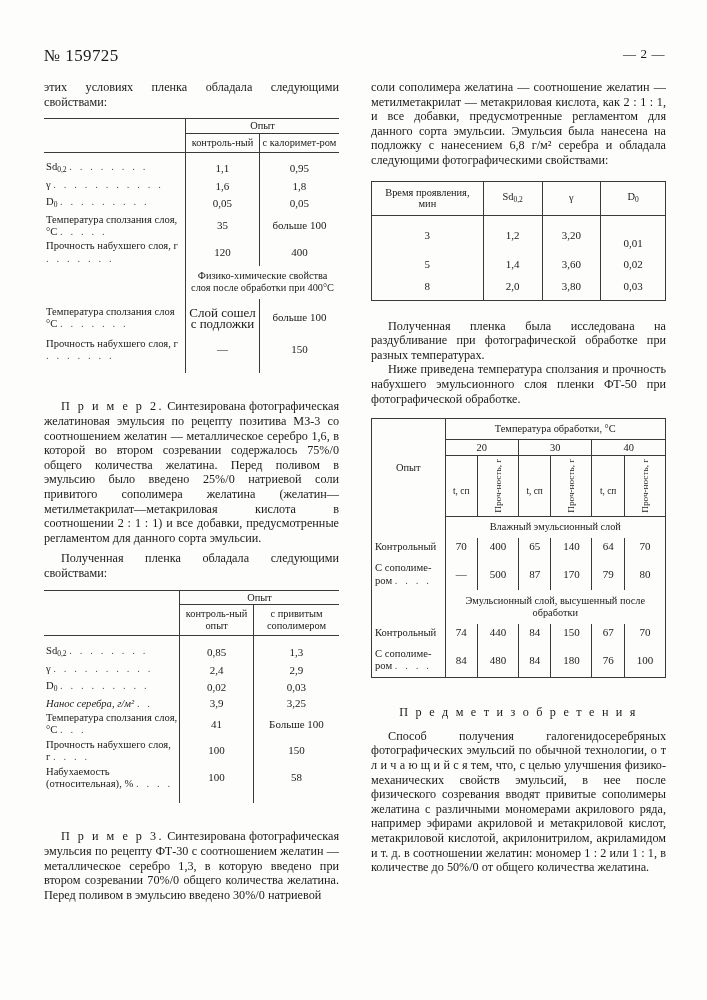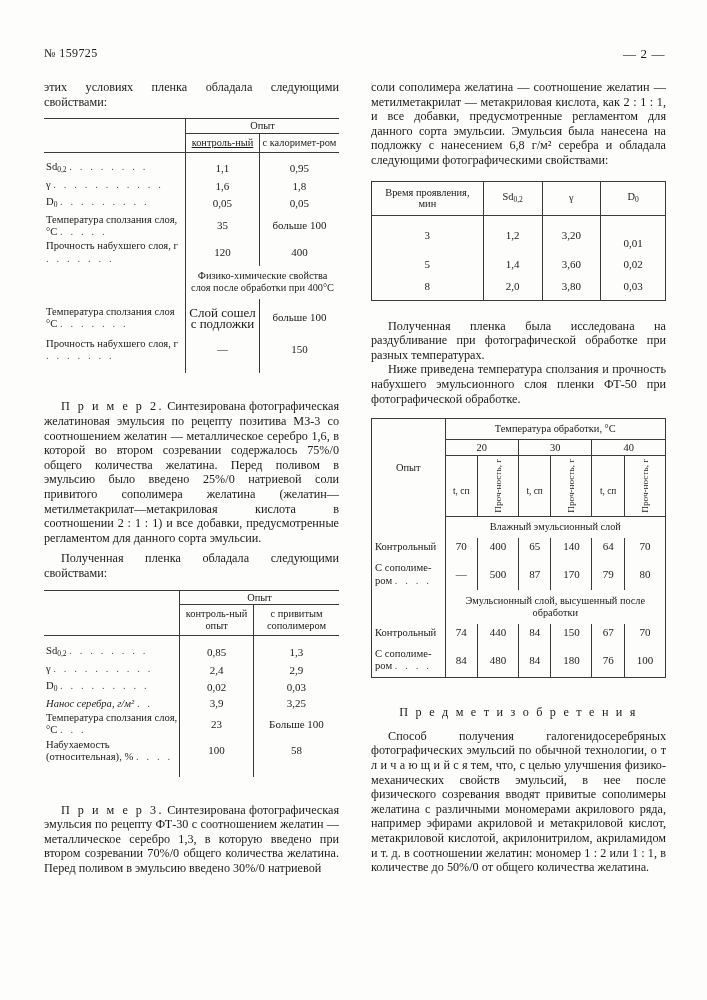--- a/index.html
+++ b/index.html
@@ -26,21 +26,21 @@
     position: absolute;
     top: 46px;
     left: 44px;
     right: 42px;
     height: 20px;
   }
   .hdr .doc-no {
     position: absolute;
     left: 0;
     top: 0;
-    font-size: 12px;
+    font-size: 17px;
     letter-spacing: .4px;
   }
   .hdr .pg-no {
     position: absolute;
     right: 0;
     top: 0;
     font-size: 13px;
     letter-spacing: .6px;
   }
   .cols {
@@ -150,21 +150,21 @@
 
       <div class="tbl-wrap">
         <table class="t">
           <tbody>
               <tr>
             <td style="width:48%;" class="bt"></td>
             <td colspan="2" class="bt bb ctr bl">Опыт</td>
           </tr>
           <tr>
             <td></td>
-            <td class="ctr bl hcap" style="width:25%;padding:3px 2px 4px;text-decoration:underline;">контроль-ный</td>
+            <td class="ctr bl hcap" style="width:25%;padding:3px 2px 4px;">контроль-ный</td>
             <td class="ctr bl hcap" style="width:27%;padding:3px 2px 4px;">с калоримет-ром</td>
           </tr>
           <tr>
                 <td class="bt" style="height:1px;"></td>
                 <td class="bt bl" style="height:1px;"></td>
                 <td class="bt bl" style="height:1px;"></td>
               </tr>
 
           <tr>
             <td class="rowlabel" style="padding-top:5px;">
@@ -293,22 +293,30 @@
               <span class="dots">. .</span>
             </td>
             <td class="ctr bl val">3,9</td>
             <td class="ctr bl val">3,25</td>
           </tr>
           <tr>
             <td class="rowlabel">
               <span>Температура сползания слоя, °С</span>
               <span class="dots">. . .</span>
             </td>
-            <td class="ctr bl val">23</td>
+            <td class="ctr bl val">41</td>
             <td class="ctr bl val">Больше 100</td>
+          </tr>
+          <tr>
+            <td class="rowlabel">
+              <span>Прочность набухшего слоя, г</span>
+              <span class="dots">. . . .</span>
+            </td>
+            <td class="ctr bl val">100</td>
+            <td class="ctr bl val">150</td>
           </tr>
           <tr>
             <td class="rowlabel">
               <span>Набухаемость (относительная), %</span>
               <span class="dots">. . . .</span>
             </td>
             <td class="ctr bl val">100</td>
             <td class="ctr bl val">58</td>
           </tr>
           <tr>

